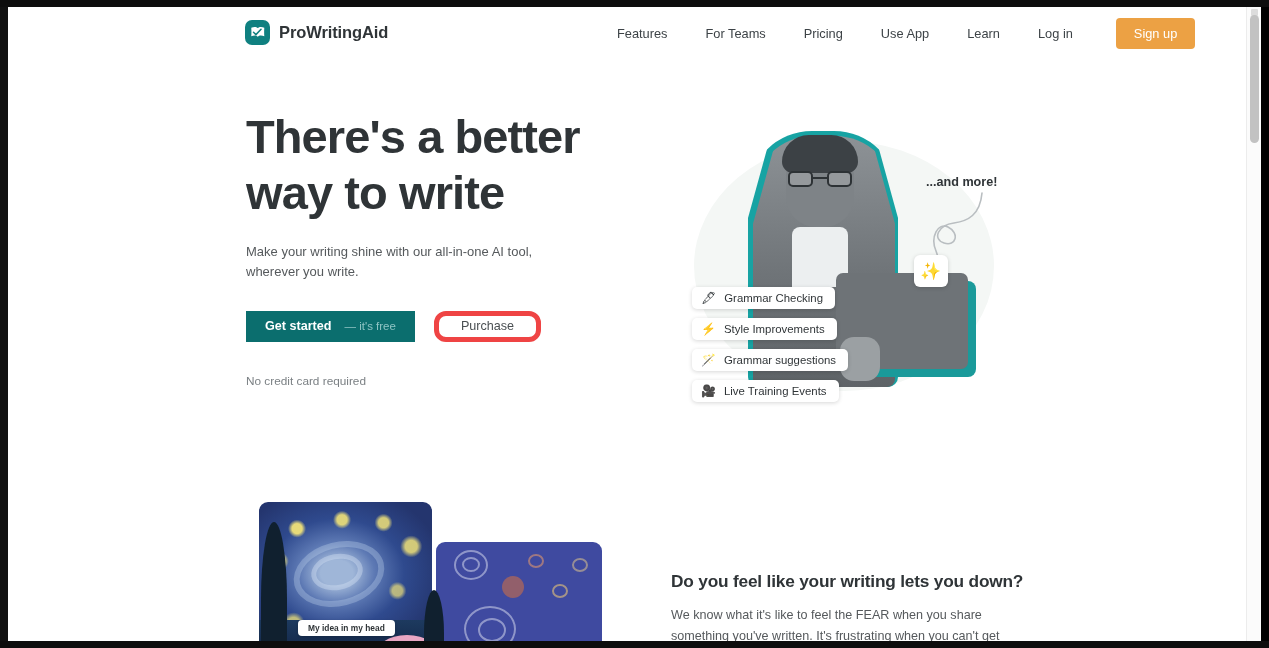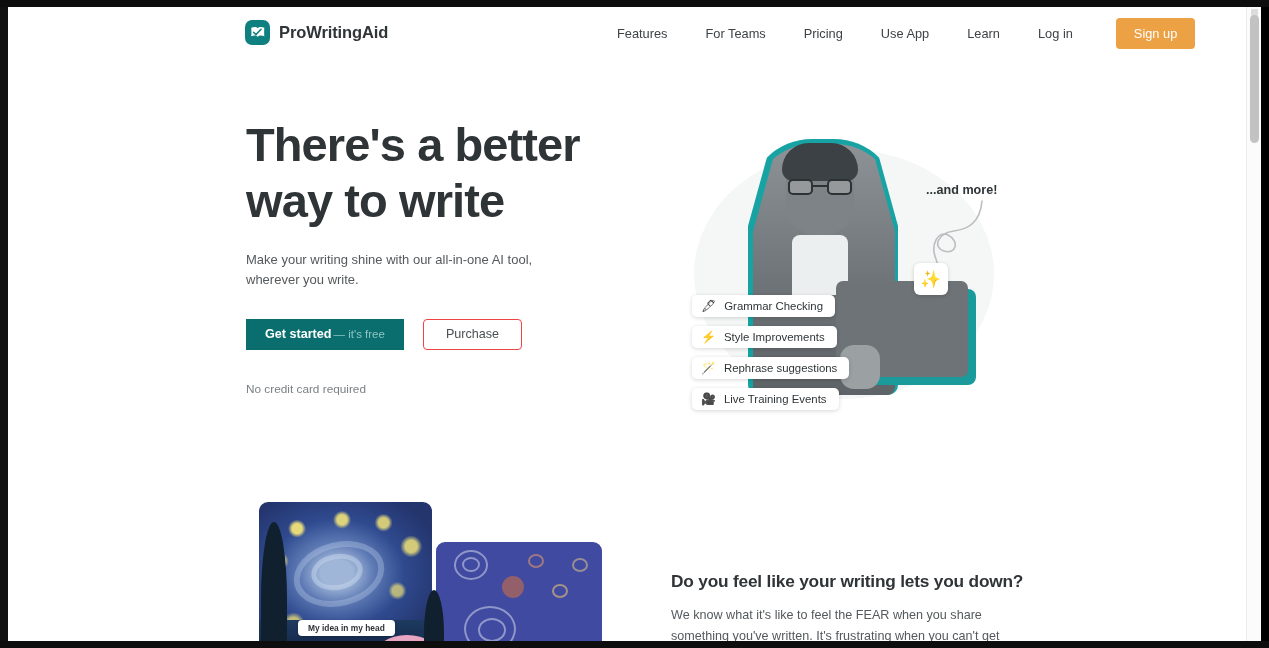--- a/index.html
+++ b/index.html
@@ -143,21 +143,21 @@
     padding: 8px 18px;
     border: none;
     border-radius: 4px;
     cursor: pointer;
     white-space: nowrap;
   }
 
   
   .hero {
     position: absolute;
-    left: 0; top: 64px;
+    left: 0; top: 56px;
     width: 1238px;
     height: 420px;
     padding-left: 40px;
   }
   .hero-copy {
     position: absolute;
     left: 238px;
     top: 46px;
     width: 380px;
   }
@@ -182,37 +182,37 @@
     gap: 19px;
   }
   .btn-getstarted {
     background: #0b6e6e;
     border: none;
     border-radius: 0;
     padding: 0 19px;
     height: 31px;
     display: inline-flex;
     align-items: center;
-    gap: 2px;
+    gap: 13px;
     cursor: pointer;
     white-space: nowrap;
   }
   .btn-getstarted .main {
     color: #ffffff;
     font-size: 12.6px;
     font-weight: bold;
   }
   .btn-getstarted .sub {
     color: #8fc4c4;
     font-size: 11.5px;
   }
   .btn-purchase {
     background: #ffffff;
-    border: 1px solid #ef4444;
-    border-radius: 4px;
+    border: 5px solid #ef4444;
+    border-radius: 12px;
     height: 31px;
     padding: 0 22px;
     font-size: 12.6px;
     color: #4a4f52;
     cursor: pointer;
     white-space: nowrap;
   }
   .hero-note {
     margin-top: 32px;
     font-size: 11.8px;
@@ -594,21 +594,21 @@
             <div class="feature-chip">
               <span class="fi">🖋</span>
               <span>Grammar Checking</span>
             </div>
             <div class="feature-chip">
               <span class="fi">⚡</span>
               <span>Style Improvements</span>
             </div>
             <div class="feature-chip">
               <span class="fi">🪄</span>
-              <span>Rephrase suggestions</span>
+              <span>Grammar suggestions</span>
             </div>
             <div class="feature-chip">
               <span class="fi">🎥</span>
               <span>Live Training Events</span>
             </div>
           </div>
         </div>
       </section>
 
       <section class="section-two">

